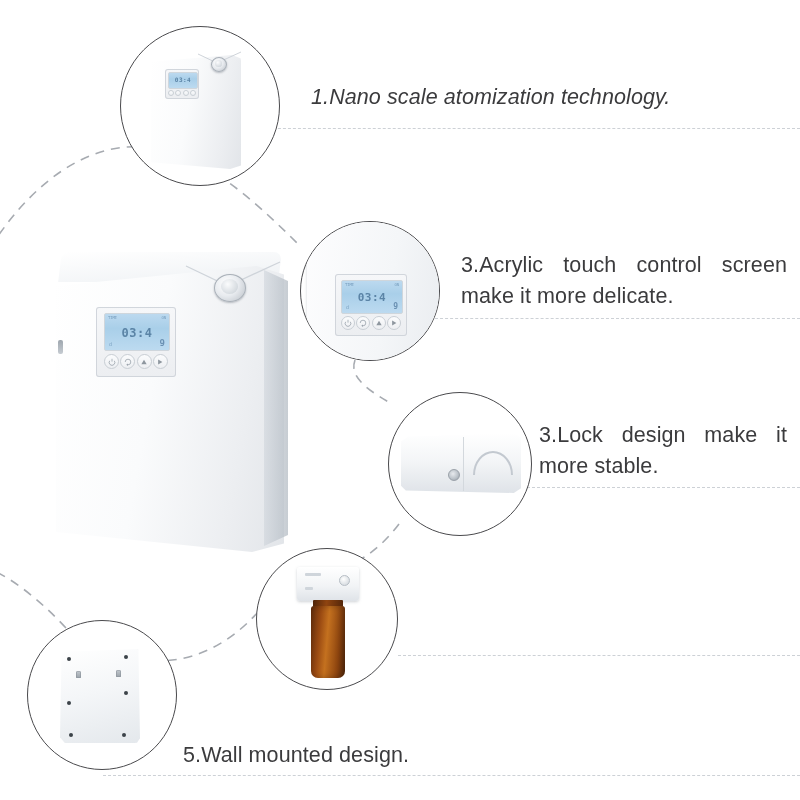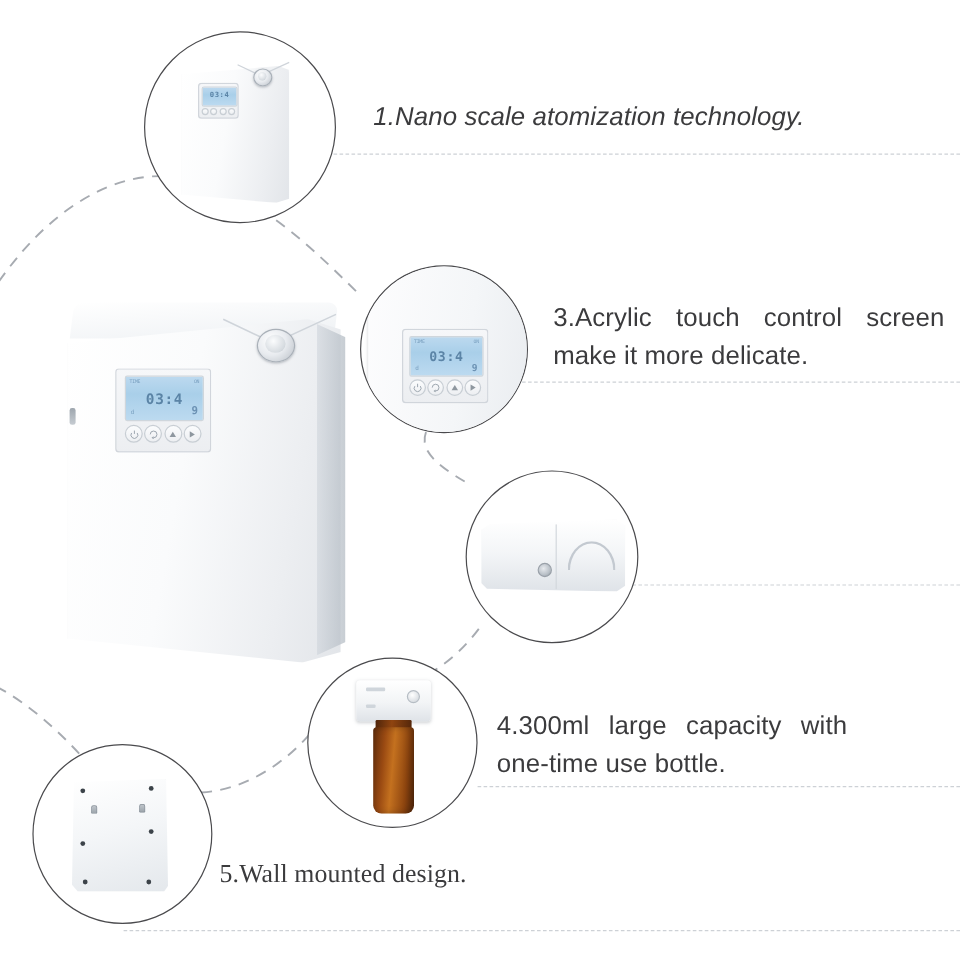--- a/index.html
+++ b/index.html
@@ -34,21 +34,21 @@
     text-align: justify;
     -moz-text-align-last: left;
     text-align-last: left;
   }
   .feature-text.single { text-align: left; }
 
   #text-1 { left: 311px; top: 82px;  width: 400px; font-style: italic; }
   #text-2 { left: 461px; top: 250px; width: 326px; }
   #text-3 { left: 539px; top: 420px; width: 248px; }
   #text-4 { left: 414px; top: 590px; width: 292px; }
-  #text-5 { left: 183px; top: 713px; width: 300px; font-family: Liberation Serif, serif; }
+  #text-5 { left: 183px; top: 740px; width: 300px; }
 
   
   .callout {
     position: absolute;
     border: 1.6px solid #4a4a4d;
     border-radius: 50%;
     background: #ffffff;
     box-sizing: border-box;
     overflow: hidden;
   }
@@ -408,16 +408,16 @@
       <div class="mount-slot" style="left:56px; top:21px;"></div>
       <div class="mount-hole" style="left:7px; top:52px;"></div>
       <div class="mount-hole" style="left:64px; top:42px;"></div>
       <div class="mount-hole" style="left:9px; top:84px;"></div>
       <div class="mount-hole" style="left:62px; top:84px;"></div>
     </div>
   </div>
 
   <div class="feature-text single" id="text-1">1.Nano scale atomization technology.</div>
   <div class="feature-text" id="text-2">3.Acrylic touch control screen make it more delicate.</div>
-  <div class="feature-text" id="text-4">4.300ml large capacity with one-time use bottle.</div>
+  <div class="feature-text" id="text-3">3.Lock design make it more stable.</div>
   <div class="feature-text single" id="text-5">5.Wall mounted design.</div>
 
 </div>
 
 </body></html>

